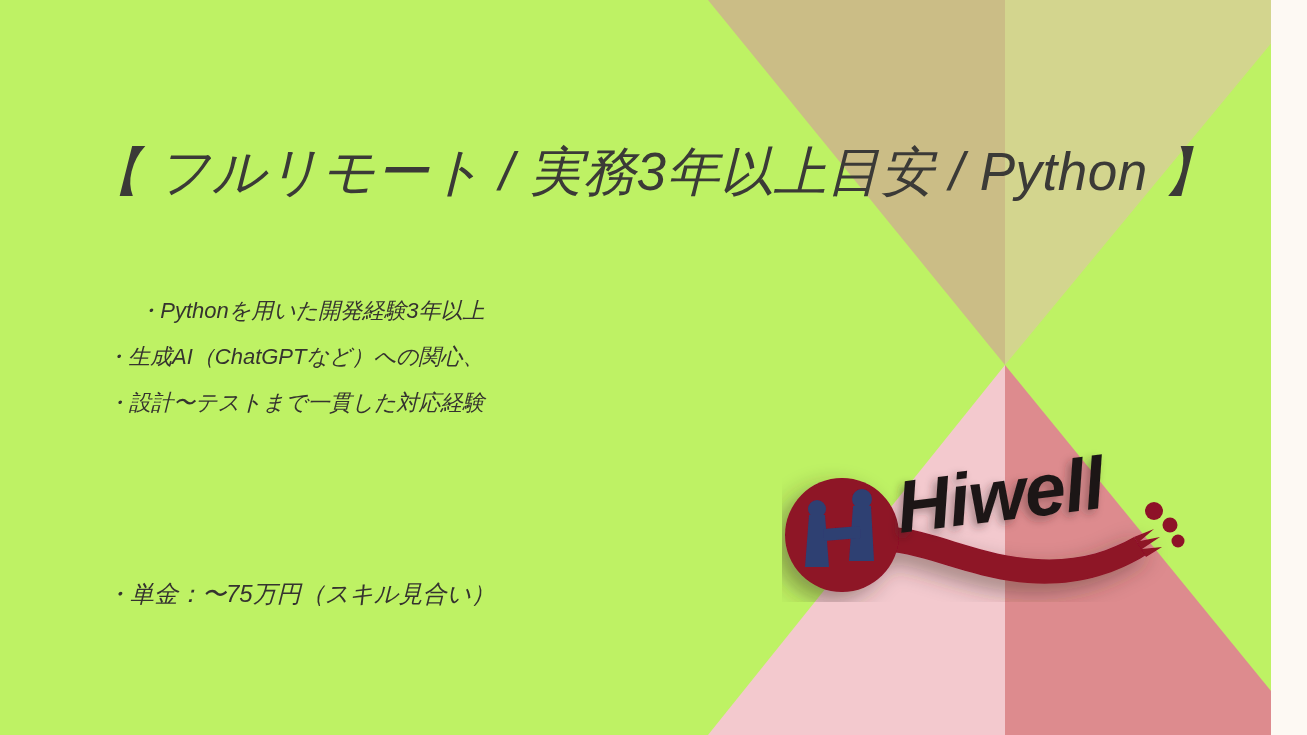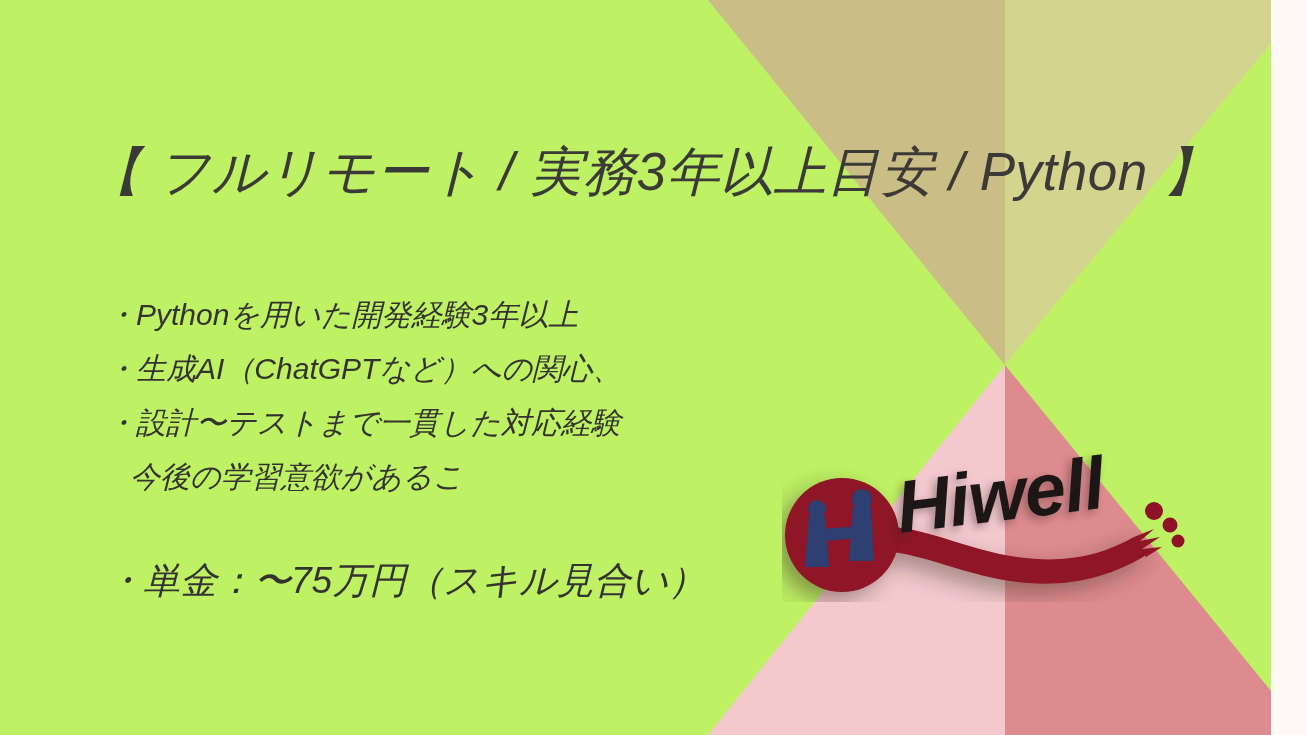--- a/index.html
+++ b/index.html
@@ -47,34 +47,35 @@
   }
 
   
   #requirements {
     position:absolute;
     left:106px;
     top:300px;
     z-index:4;
   }
   .req-line {
-    font-size:30px;
+    font-size:22px;
     font-weight:400;
     color:#35332f;
     line-height:1.0;
     white-space:nowrap;
     margin-bottom:24px;
+    text-align:right;
   }
   .req-line.indented { padding-left:24px; }
 
   #rate-line {
     position:absolute;
     left:106px;
-    top:556px;
-    font-size:37px;
+    top:578px;
+    font-size:24px;
     font-weight:400;
     color:#35332f;
     white-space:nowrap;
     z-index:4;
   }
 
   
   #logo {
     position:absolute;
     left:782px;
@@ -96,21 +97,20 @@
     <polygon points="1005,365 1005,735 708,735" fill="#f3c9ce"></polygon>
     <polygon points="1005,365 1307,735 1005,735" fill="#dd8b8e"></polygon>
   </svg>
 
   <div id="headline">【 フルリモート / 実務3年以上目安 / Python 】</div>
 
   <div id="requirements">
     <div class="req-line">・Pythonを用いた開発経験3年以上</div>
     <div class="req-line">・生成AI（ChatGPTなど）への関心、</div>
     <div class="req-line">・設計〜テストまで一貫した対応経験</div>
-    <div class="req-line indented">今後の学習意欲があるこ</div>
   </div>
 
   <div id="rate-line">・単金：〜75万円（スキル見合い）</div>
 
   <div id="logo">
     <svg viewBox="0 0 410 165" xmlns="http://www.w3.org/2000/svg">
       <defs>
         <filter id="logoShadow" x="-40%" y="-40%" width="190%" height="190%">
           <feDropShadow dx="-10" dy="9" stdDeviation="11" flood-color="#3a2a26" flood-opacity="0.45"></feDropShadow>
         </filter>

